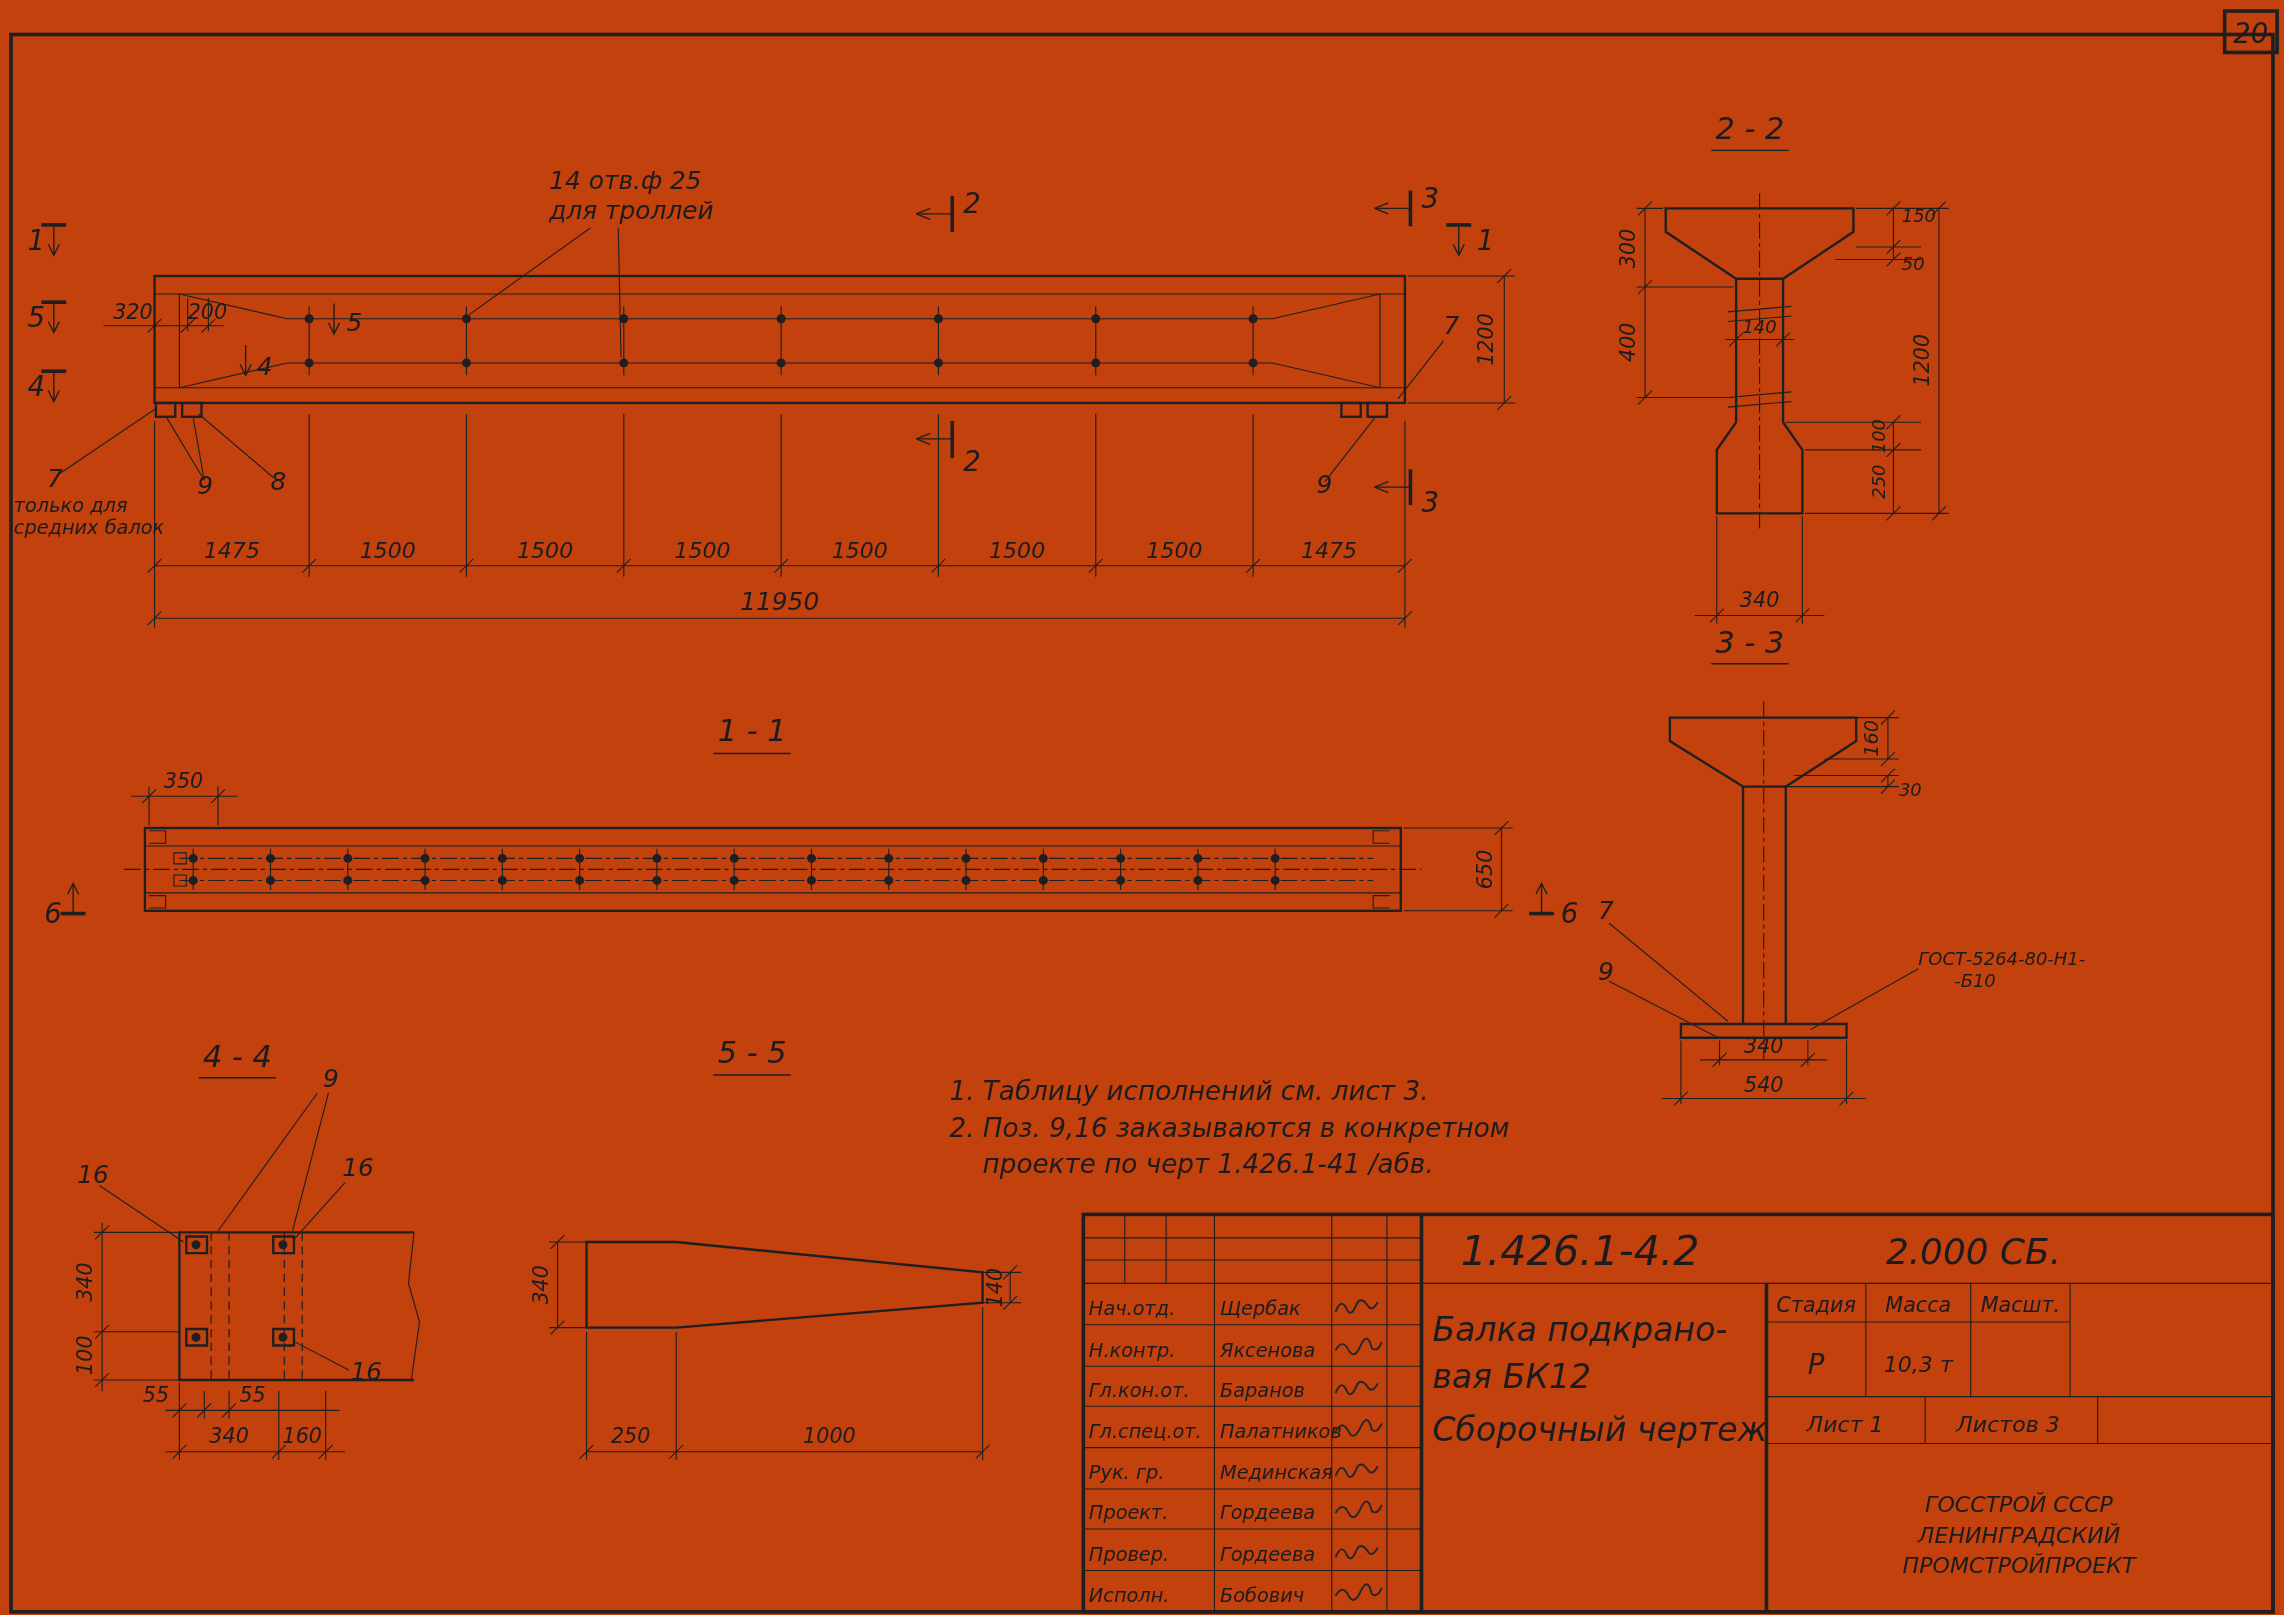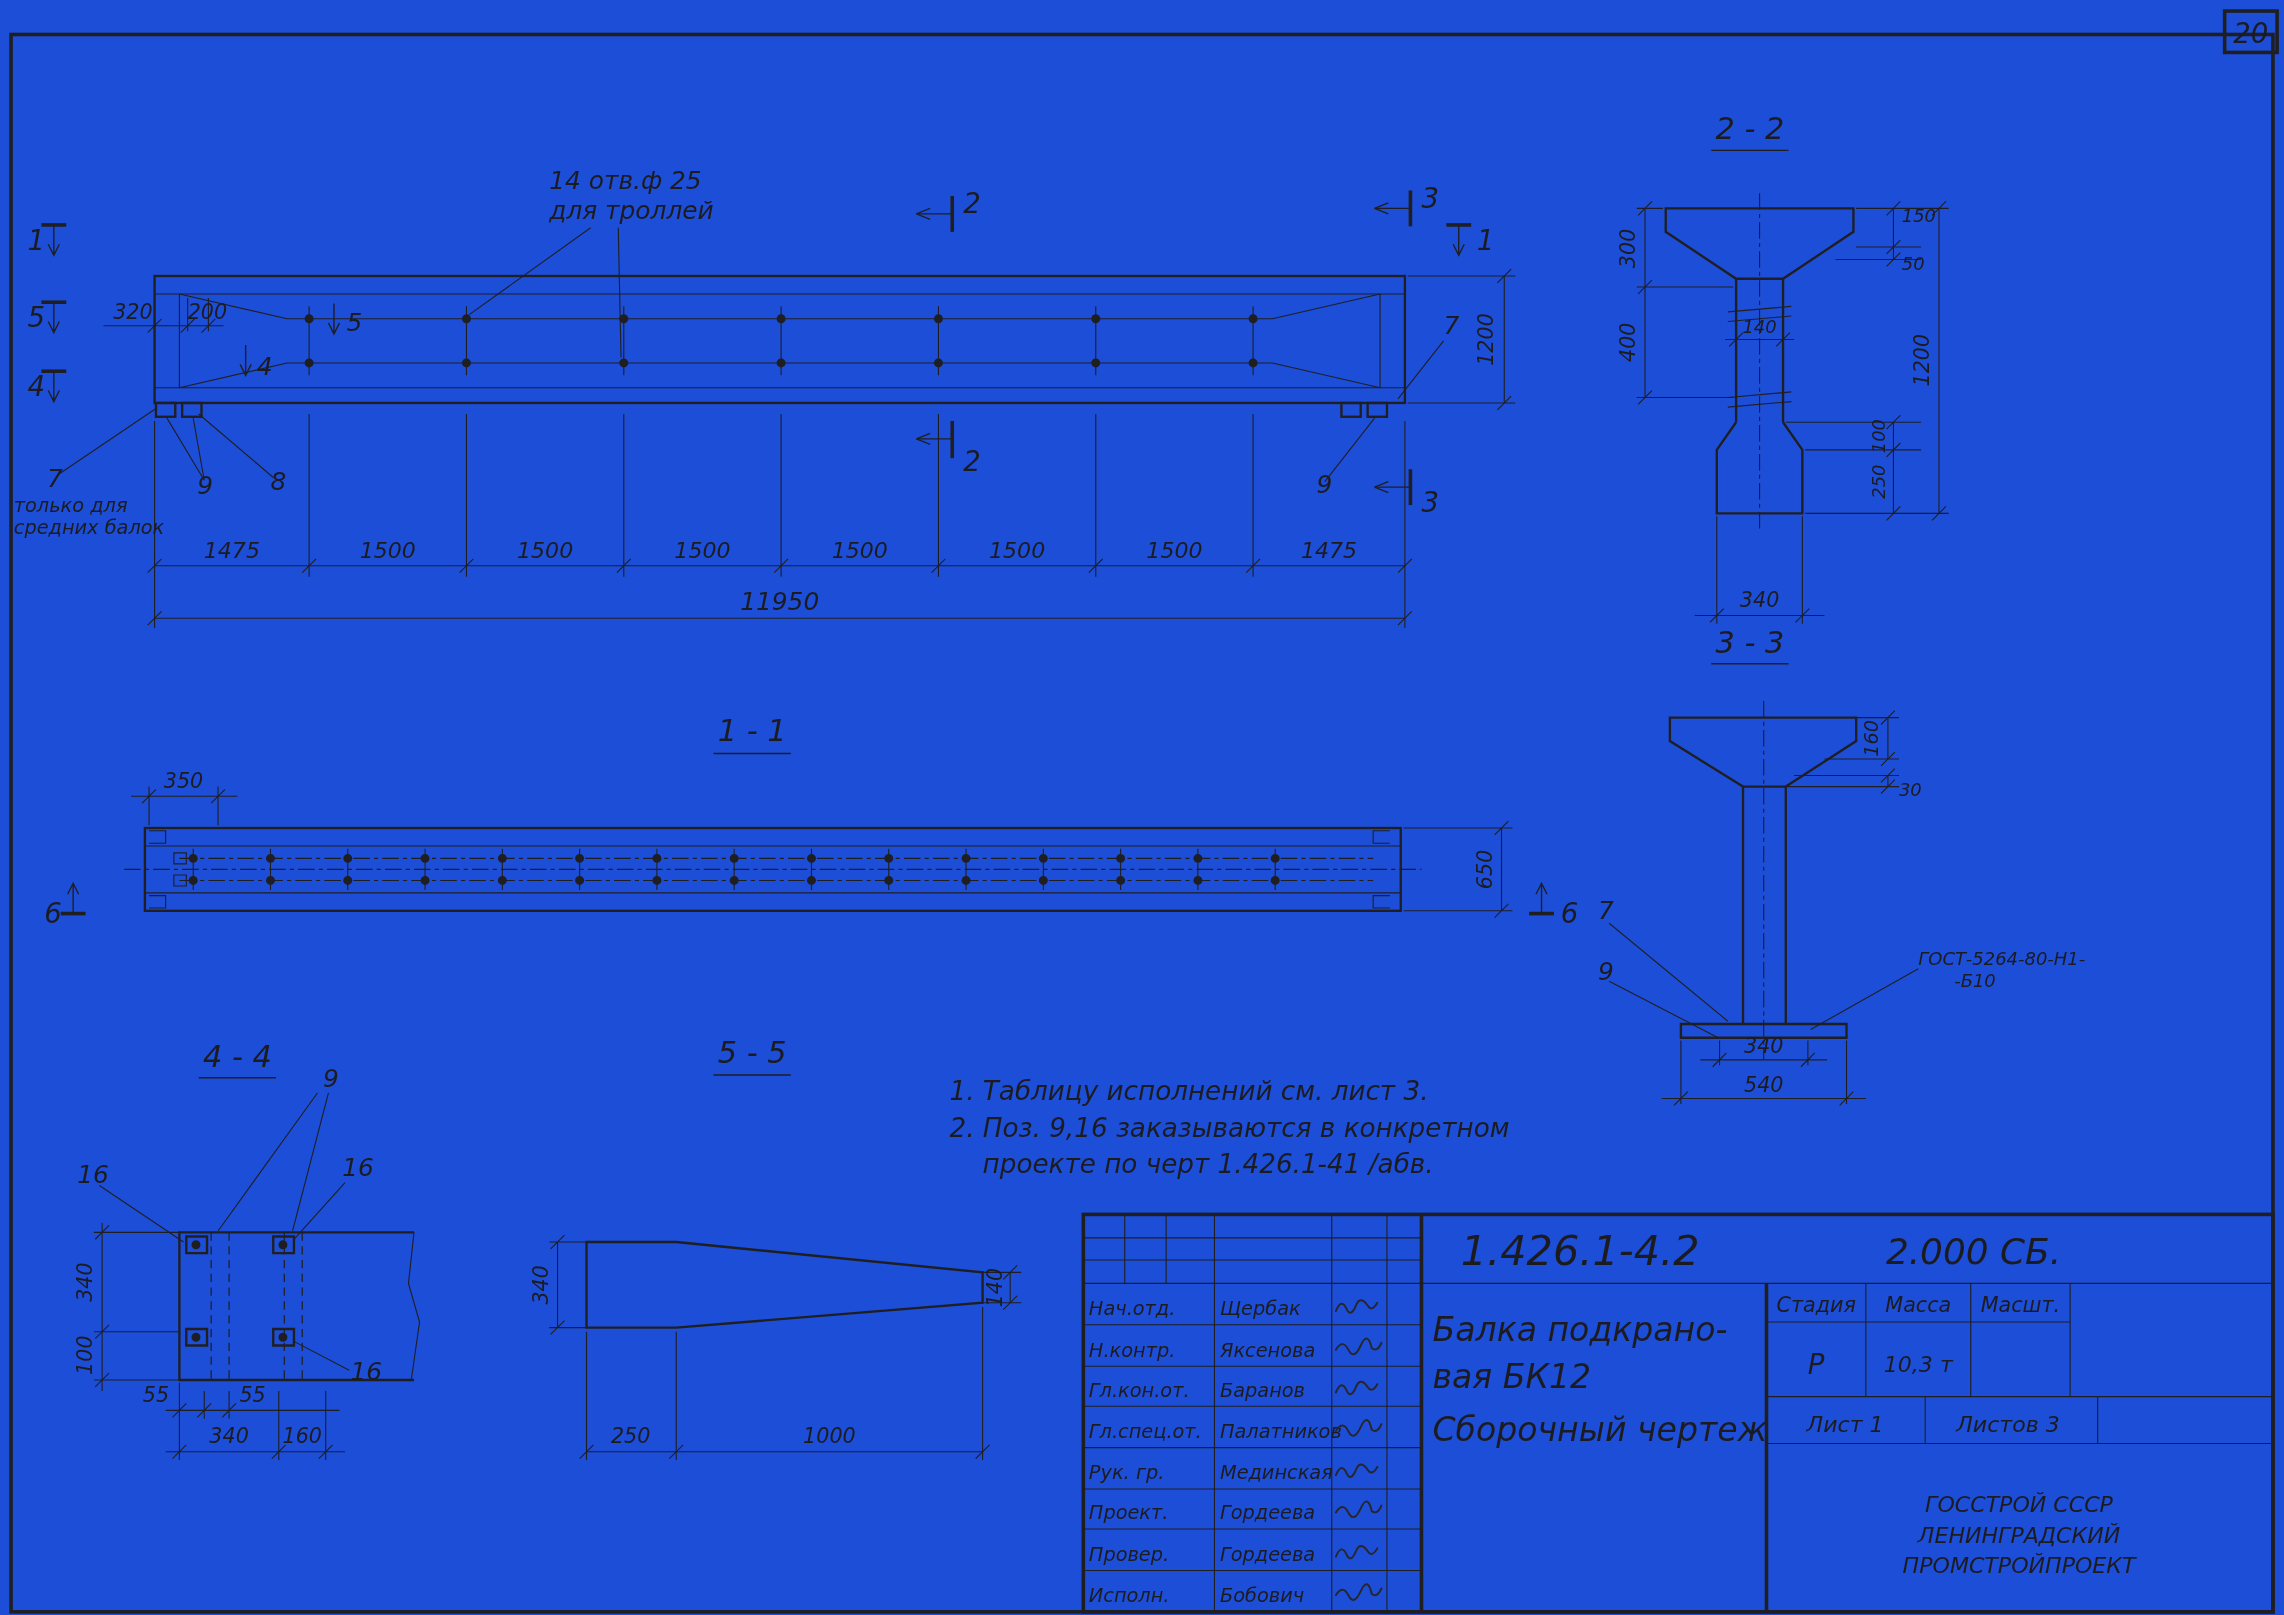--- a/index.html
+++ b/index.html
@@ -1,16 +1,16 @@
 <!DOCTYPE html>
 <html style="font-size:7.4px"><head>
 <meta charset="utf-8">
 <style>
   html,body{margin:0;padding:0;background:#dddbd4;}
-  .sheet{width:2284px;height:1616px;background:#1d4ed8;position:relative;}
+  .sheet{width:2284px;height:1616px;background:#c2410c;position:relative;}
   svg{display:block;}
   .ln{stroke:#1f1f22;fill:none;stroke-width:1;}
   .md{stroke-width:1.7;}
   .tk{stroke-width:2.6;}
   .tn{stroke-width:0.8;}
   .dd{stroke-dasharray:12 3 3 3;stroke-width:0.8;}
   .hd{stroke-dasharray:6 4;stroke-width:0.9;}
   .dots{stroke:#1f1f22;stroke-width:6.5;stroke-linecap:round;fill:none;}
   .sig{stroke:#26262c;fill:none;stroke-width:1.4;stroke-linecap:round;}
   text{fill:#1c1c20;font-family:"DejaVu Sans",sans-serif;font-style:italic;}

